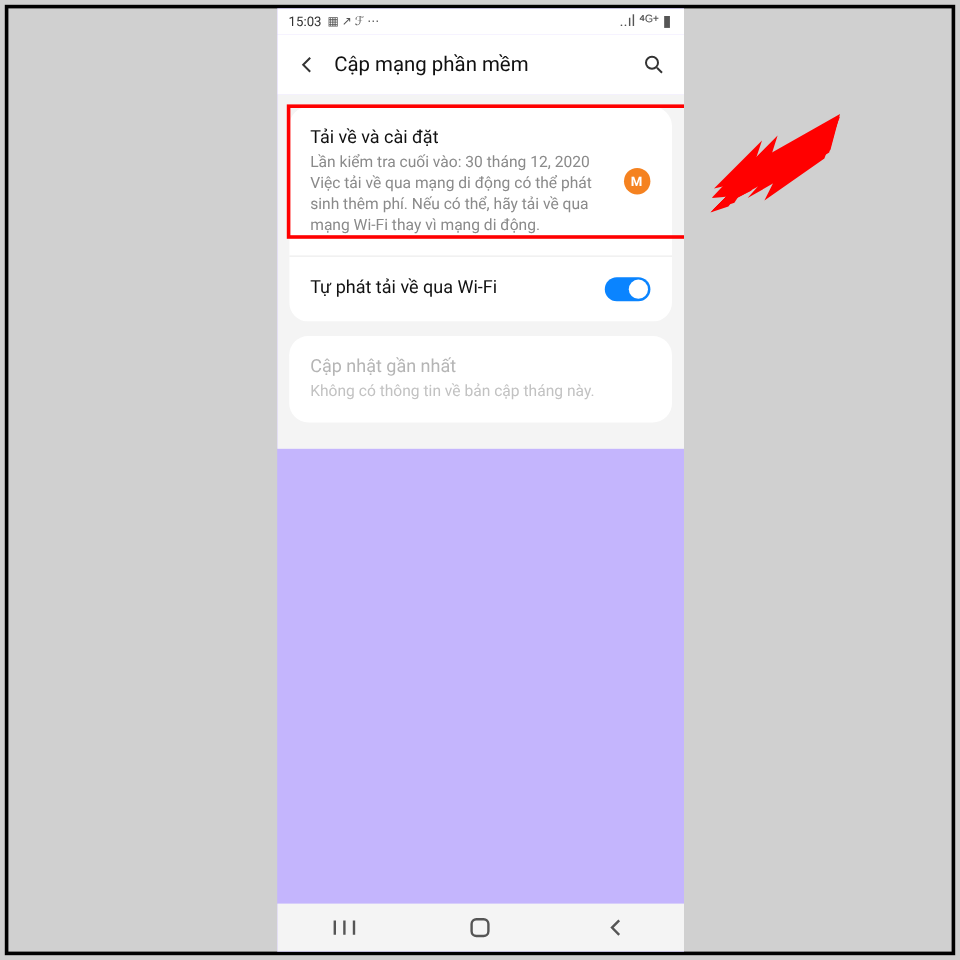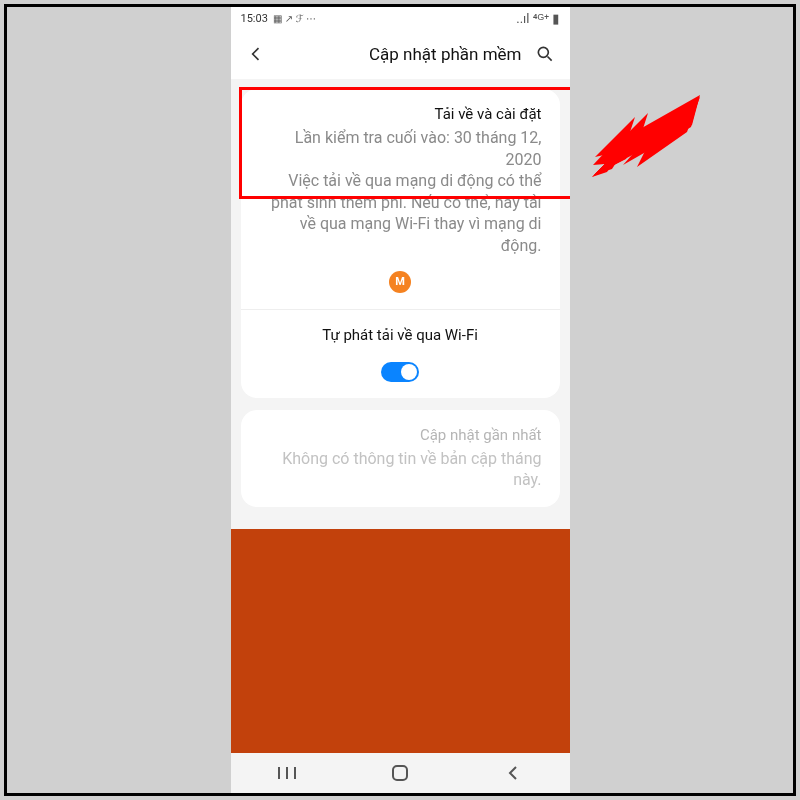--- a/index.html
+++ b/index.html
@@ -19,25 +19,24 @@
       border: 3px solid #000;
       background: #d0d0d0;
       display: flex;
       justify-content: center;
       align-items: flex-start;
       position: relative;
     }
     .phone {
       width: 339px;
       height: 786px;
-      background: #c2410c;
+      background: #c4b5fd;
       margin-top: 0;
       position: relative;
       overflow: hidden;
-      text-align: right;
     }
     .status-bar {
       height: 22px;
       background: #fff;
       display: flex;
       align-items: center;
       justify-content: space-between;
       padding: 0 10px;
       font-size: 11px;
       color: #333;
@@ -71,29 +70,29 @@
     .content { padding: 10px 10px; background:#f4f4f4; }
     .card {
       background: #fff;
       border-radius: 16px;
       margin-bottom: 12px;
       padding: 16px 18px;
     }
     .card-group { border-radius:16px; overflow:hidden; margin-bottom:12px;}
     .card-group .card { border-radius:0; margin-bottom:0;}
     .card-group .card + .card { border-top:1px solid #eee;}
-    .card-row{display:flex;align-items:center;gap:14px;flex-direction:column;}
+    .card-row{display:flex;align-items:center;gap:14px;}
     .card-text{flex:1;}
     .card-title {
       font-size: 15px;
       color: #111;
       margin-bottom: 4px;
     }
     .card-sub {
-      font-size: 16px;
+      font-size: 13px;
       color: #8a8a8a;
       line-height: 1.35;
     }
     .disabled .card-title{color:#b5b5b5;}
     .disabled .card-sub{color:#c2c2c2;}
     .badge-m{
       width:22px;height:22px;border-radius:50%;background:#f58220;color:#fff;
       font-size:11px;font-weight:700;display:flex;align-items:center;justify-content:center;
     }
     .switch{
@@ -131,21 +130,21 @@
         <span style="font-size:13px;color:#555;">..ıl ⁴ᴳ⁺ ▮</span>
       </div>
     </div>
 
     <div class="app-bar">
       <div class="back-btn">
         <svg viewBox="0 0 24 24" width="20" height="20">
             <path d="M15 5 L8 12 L15 19" fill="none" stroke="#333" stroke-width="2"></path>
           </svg>
       </div>
-      <div class="app-title">Cập nhật phần mềm</div>
+      <div class="app-title">Cập mạng phần mềm</div>
       <div class="search-btn">
         <svg viewBox="0 0 24 24" width="20" height="20">
             <circle cx="10" cy="10" r="6" fill="none" stroke="#333" stroke-width="2"></circle>
             <line x1="15" y1="15" x2="20" y2="20" stroke="#333" stroke-width="2"></line>
           </svg>
       </div>
     </div>
 
     <div class="content">
       <div class="card-group">

